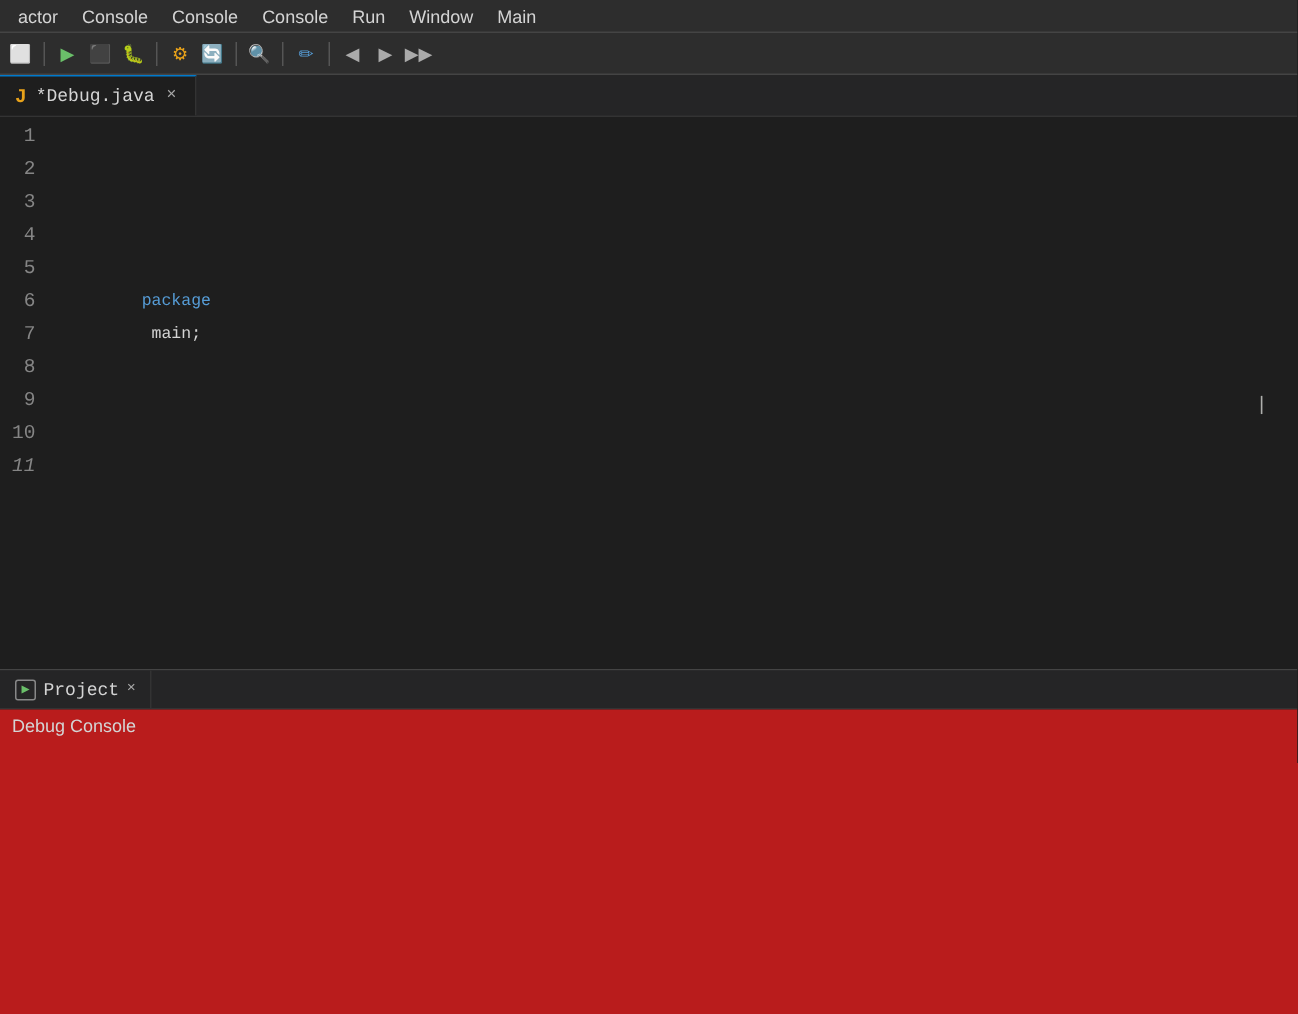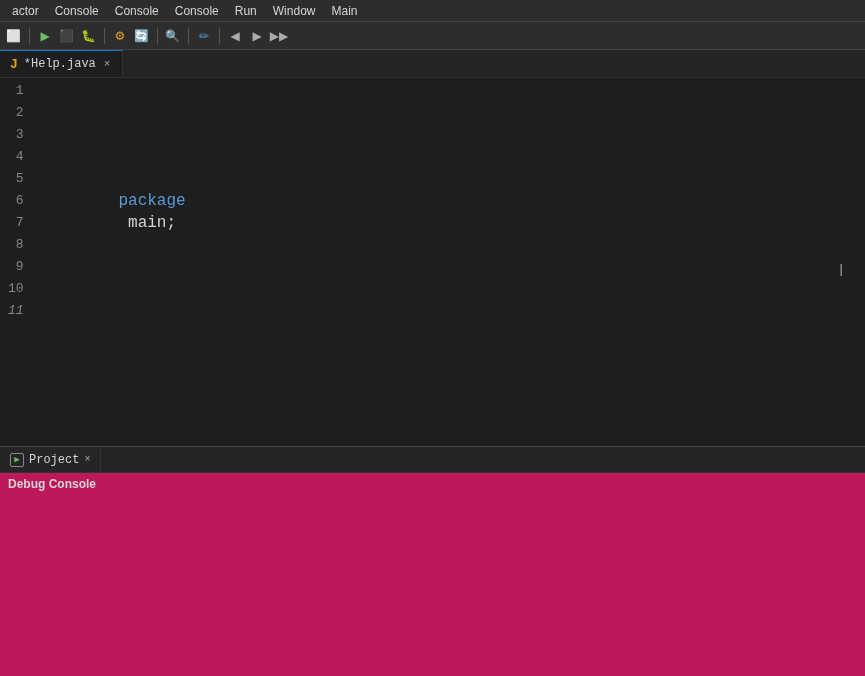--- a/index.html
+++ b/index.html
@@ -126,21 +126,21 @@
       user-select: none;
       flex-shrink: 0;
       line-height: 22px;
       font-size: 13px;
       padding-top: 2px;
     }
 
     .code-lines {
       flex: 1;
       line-height: 22px;
-      font-size: 16px;
+      font-size: 11px;
       padding-top: 2px;
       padding-right: 10px;
       white-space: pre;
     }
 
     .line {
       display: block;
       height: 22px;
       padding-left: 4px;
       position: relative;
@@ -197,24 +197,23 @@
     }
 
     .console-tab-close {
       color: #aaa;
       font-size: 10px;
       cursor: pointer;
     }
 
     .console-content {
       flex: 1;
-      background: #be185d;
+      background: #b91c1c;
       padding: 4px 8px;
       overflow-y: auto;
-      font-weight: bold;
     }
 
     .debug-console-label {
       color: #d4d4d4;
       font-size: 12px;
       font-family: Arial, sans-serif;
     }
   </style>
 </head>
 <body>
@@ -245,21 +244,21 @@
   <button class="toolbar-btn" style="color:#569cd6;">✏</button>
   <div class="toolbar-separator"></div>
   <button class="toolbar-btn">◀</button>
   <button class="toolbar-btn">▶</button>
   <button class="toolbar-btn">▶▶</button>
 </div>
 
 <div class="tab-bar">
   <div class="tab">
     <span class="tab-icon">J</span>
-    <span>*Help.java</span>
+    <span>*Debug.java</span>
     <span class="tab-close">×</span>
   </div>
 </div>
 
 <div class="editor-area">
   <div class="code-editor">
 
     <div class="line-numbers">
       <div style="height:22px;line-height:22px;">1</div>
       <div style="height:22px;line-height:22px;">2</div>

